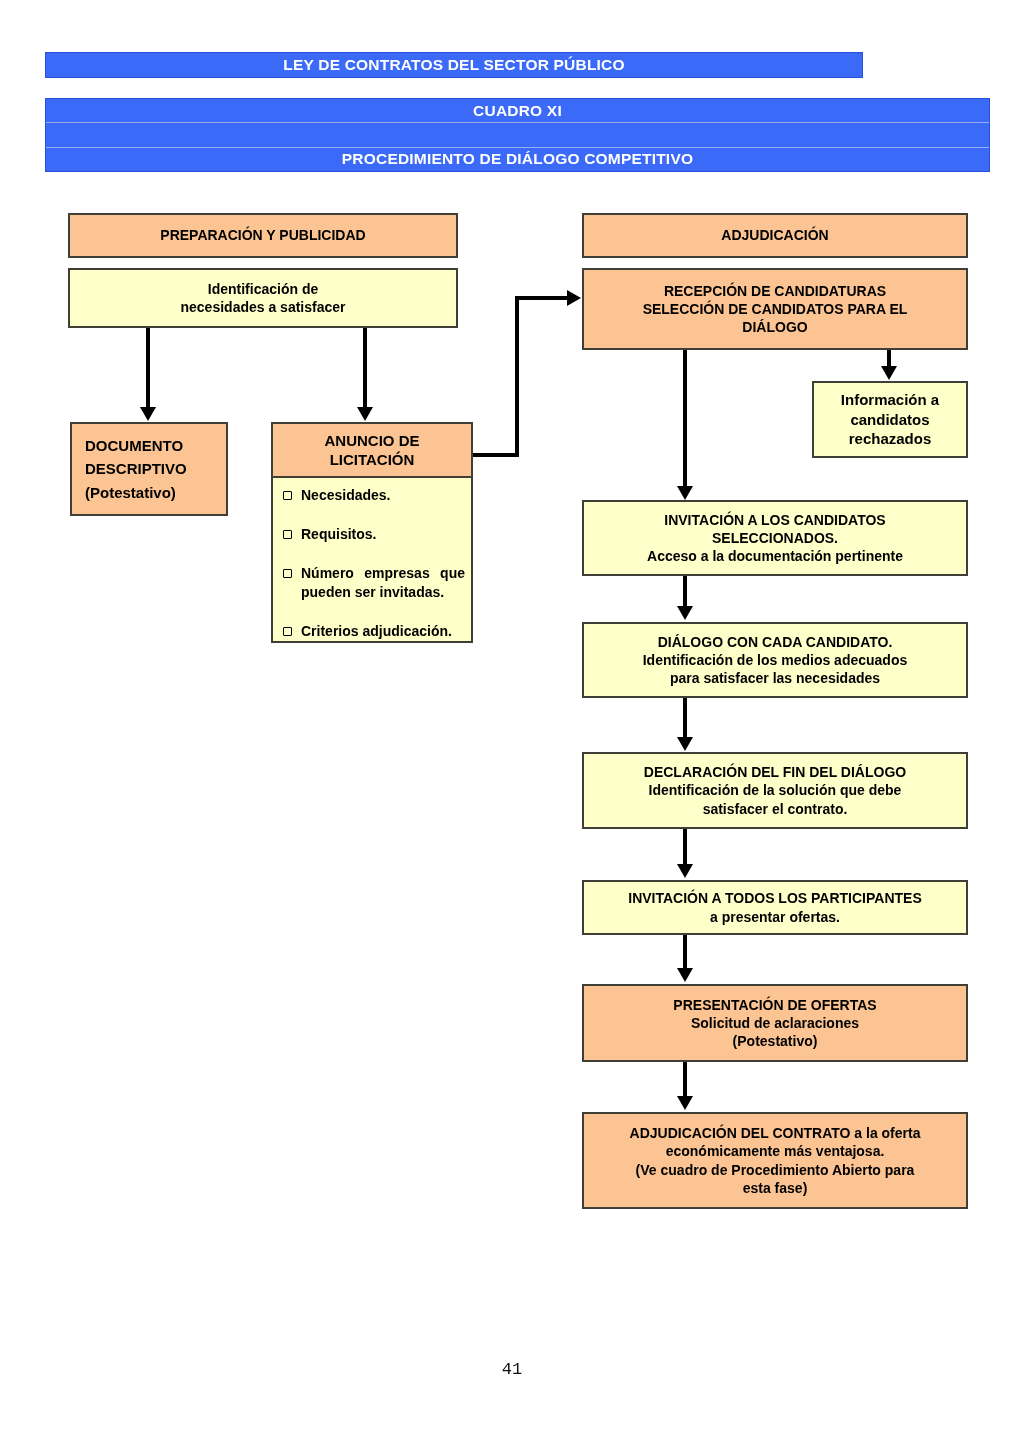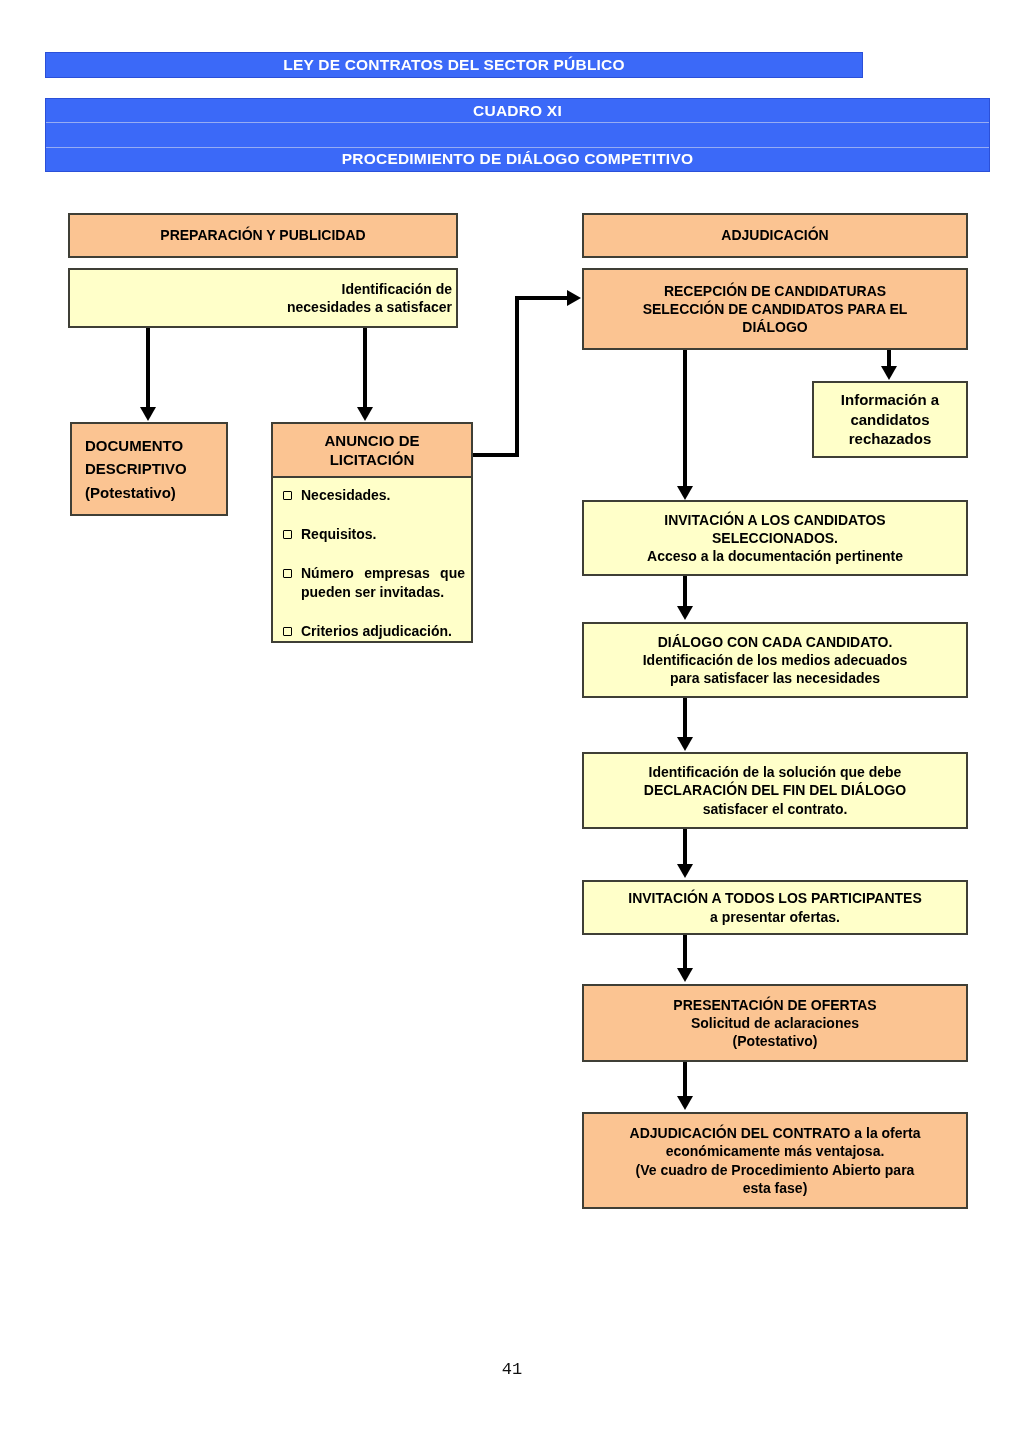--- a/index.html
+++ b/index.html
@@ -37,21 +37,21 @@
     border:2px solid #3F3F36;
     display:flex;flex-direction:column;align-items:center;justify-content:center;
     text-align:center;font-weight:bold;font-size:14px;line-height:1.3;
     padding:2px 4px;
   }
   .orange{background:#FBC492;}
   .yellow{background:#FFFFC9;}
   .ln{width:100%;}
   
   #prep   {left:68px; top:213px; width:390px; height:45px;}
-  #ident  {left:68px; top:268px; width:390px; height:60px;text-align:right;}
+  #ident  {left:68px; top:268px; width:390px; height:60px;}
   #doc    {left:70px; top:422px; width:158px; height:94px;
            align-items:flex-start;text-align:left;padding:8px 6px 8px 13px;
            font-size:15px;line-height:1.55;}
   #anunh  {left:271px;top:422px; width:202px; height:56px;font-size:15px;}
   #anunb  {left:271px;top:476px; width:202px; height:167px;
            justify-content:flex-start;align-items:flex-start;
            padding:8px 6px 6px 8px;font-size:14px;text-align:left;gap:20px;}
   
   #adj    {left:582px;top:213px; width:386px; height:45px;}
   #recep  {left:582px;top:268px; width:386px; height:82px;}
@@ -169,22 +169,22 @@
     <div class="ln">para satisfacer las necesidades</div>
   </div>
 
   <div id="invsel" class="box yellow">
     <div class="ln">INVITACIÓN A LOS CANDIDATOS</div>
     <div class="ln">SELECCIONADOS.</div>
     <div class="ln">Acceso a la documentación pertinente</div>
   </div>
 
   <div id="declar" class="box yellow">
+    <div class="ln">DECLARACIÓN DEL FIN DEL DIÁLOGO</div>
     <div class="ln">Identificación de la solución que debe</div>
-    <div class="ln">DECLARACIÓN DEL FIN DEL DIÁLOGO</div>
     <div class="ln">satisfacer el contrato.</div>
   </div>
 
   <div id="invtod" class="box yellow">
     <div class="ln">INVITACIÓN A TODOS LOS PARTICIPANTES</div>
     <div class="ln">a presentar ofertas.</div>
   </div>
 
   <div id="present" class="box orange">
     <div class="ln">PRESENTACIÓN DE OFERTAS</div>

